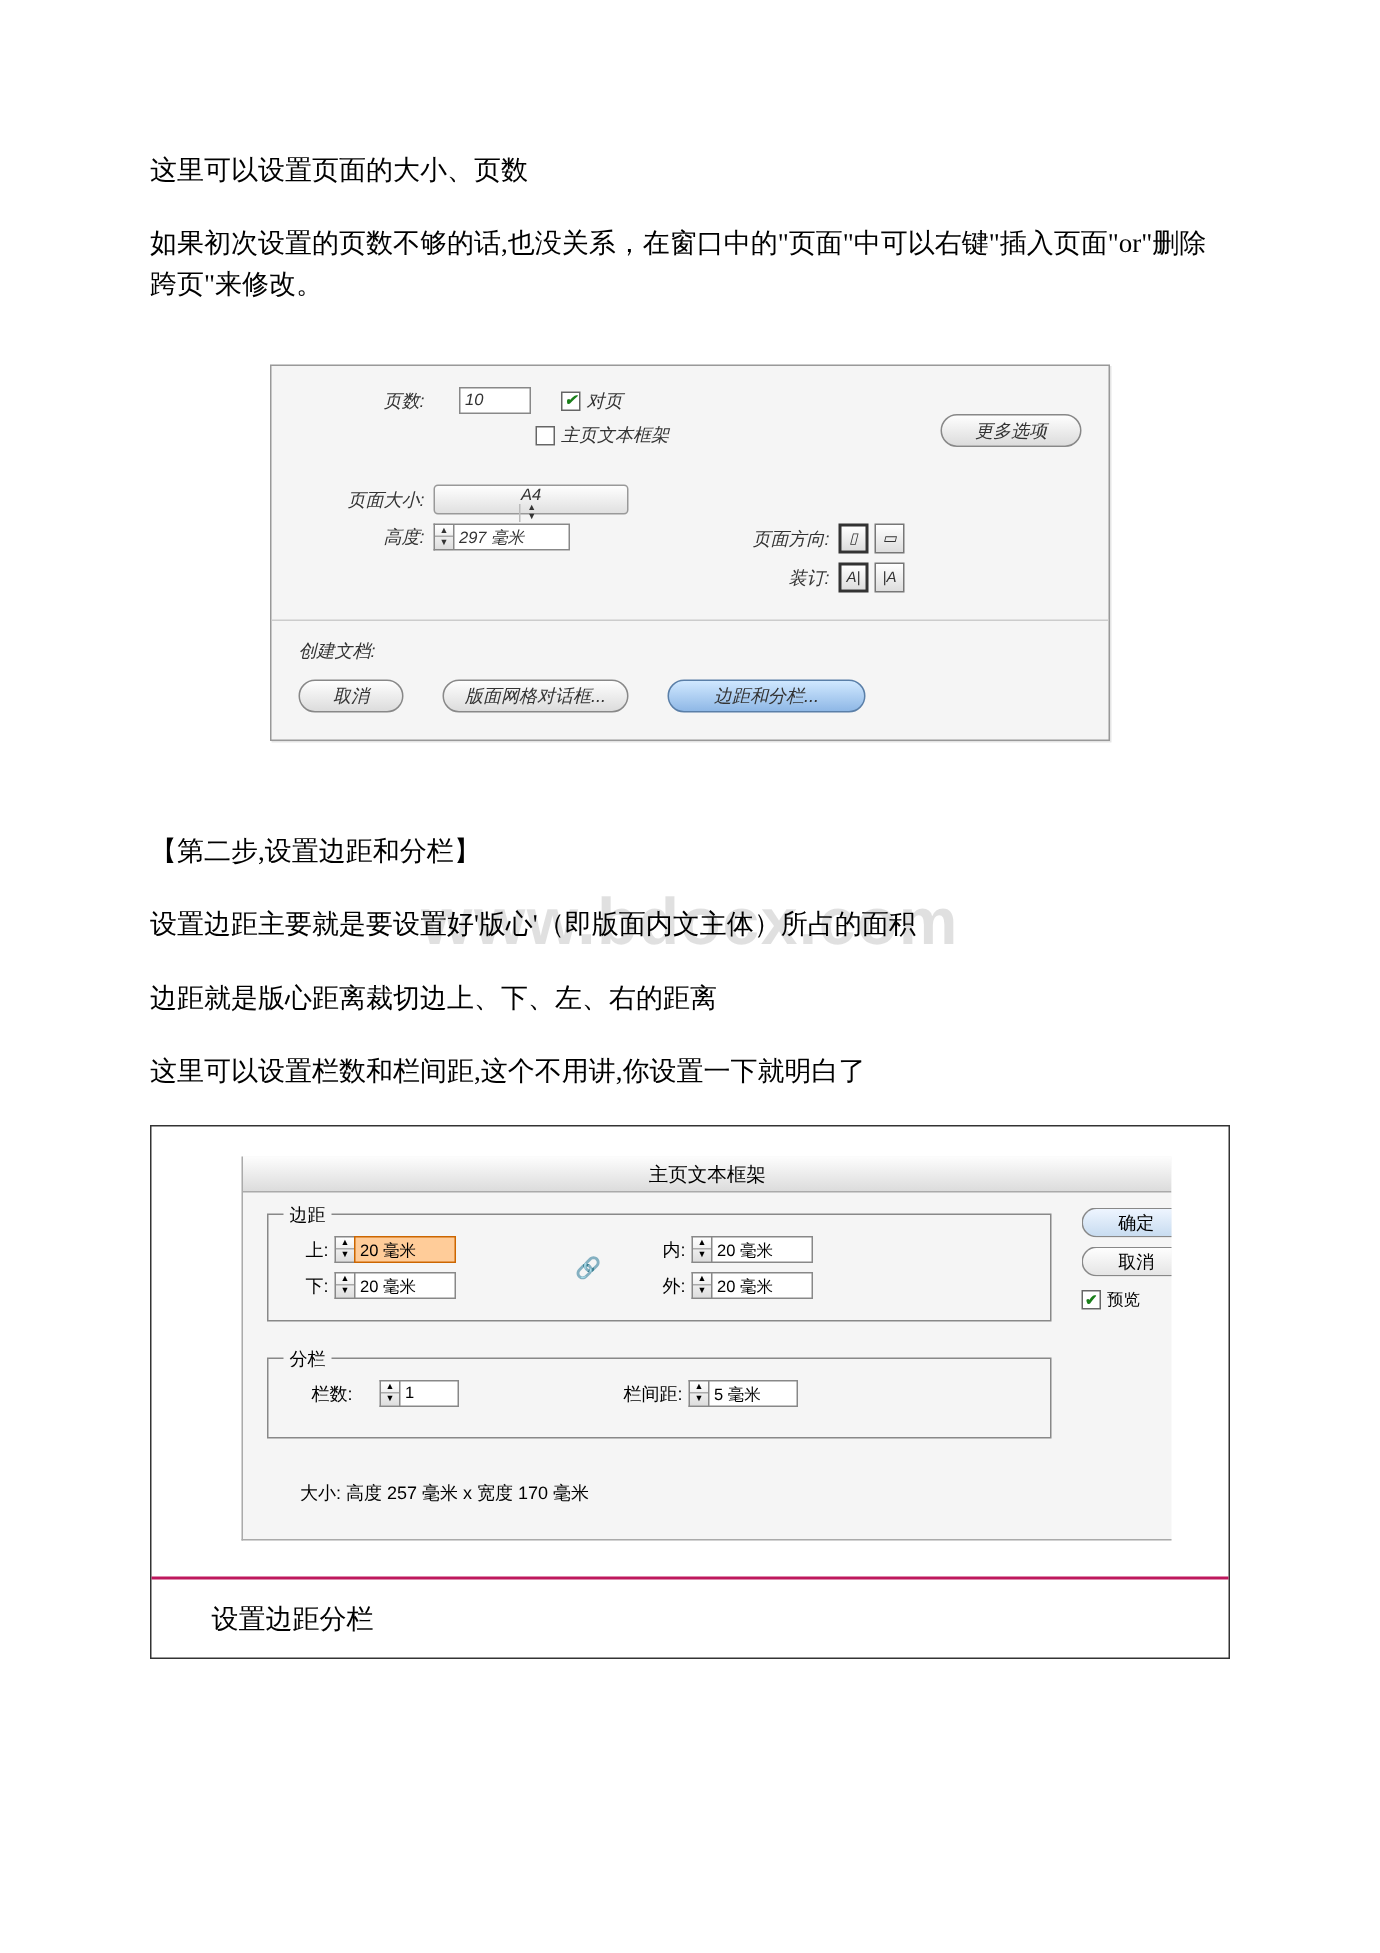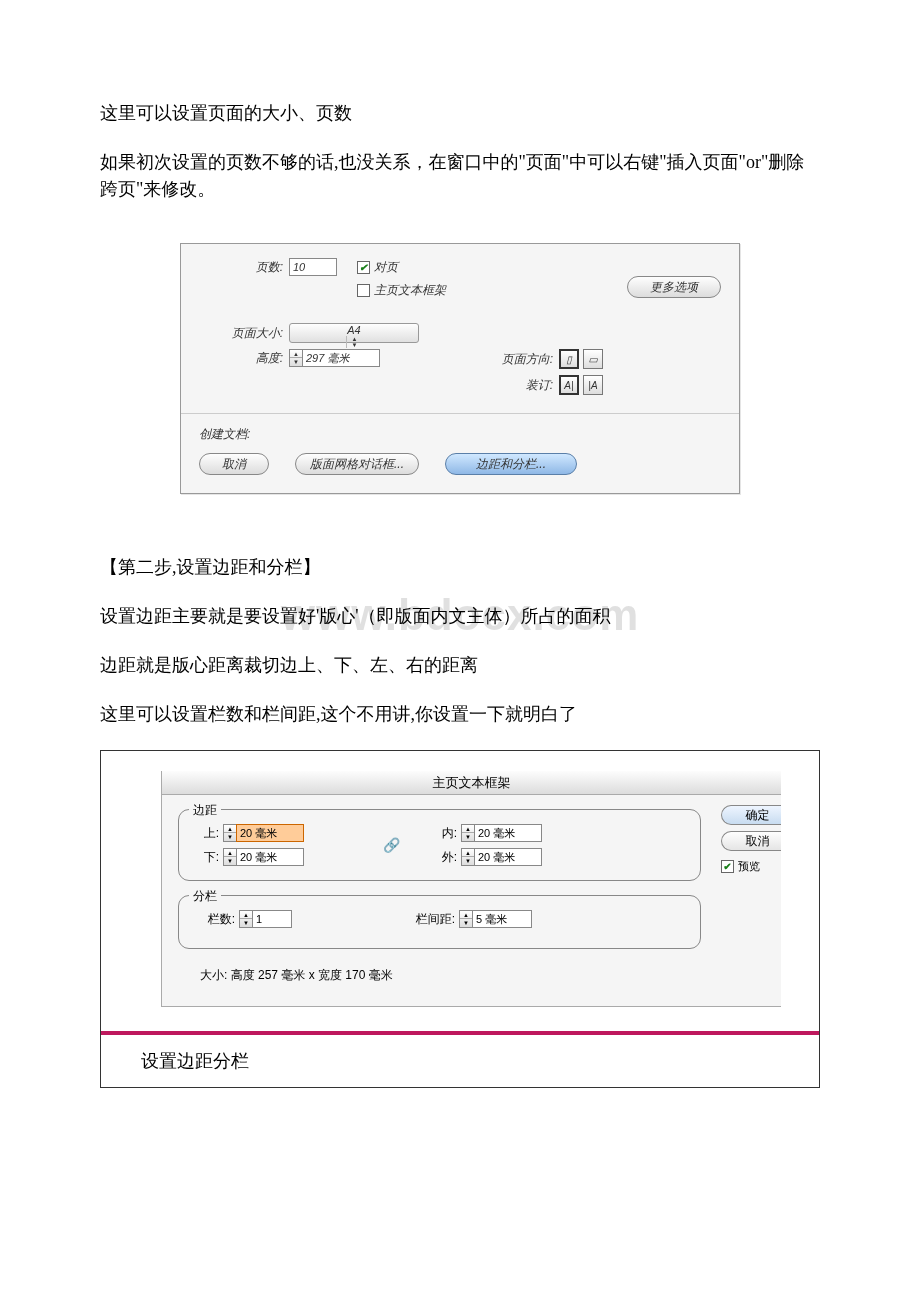--- a/index.html
+++ b/index.html
@@ -17,51 +17,51 @@
   .spinner { display:inline-flex; align-items:center; }
   .spin-btns { display:flex; flex-direction:column; border:1px solid #888; border-right:none; background:linear-gradient(#fff,#ddd); }
   .spin-btns span { width:12px; height:8px; display:flex; align-items:center; justify-content:center; font-size:6px; line-height:1; }
   .spin-btns span:first-child { border-bottom:1px solid #aaa; }
   .checkbox { width:13px; height:13px; border:1px solid #666; background:#fff; display:inline-flex; align-items:center; justify-content:center; margin-right:4px; font-size:10px; color:#1a7f1a; font-weight:bold; }
   .btn { display:inline-flex; align-items:center; justify-content:center; height:22px; padding:0 22px; border:1px solid #888; border-radius:11px; background:linear-gradient(#fefefe,#dcdcdc); font-size:12px; }
   .btn.primary { background:linear-gradient(#d0e8ff,#8fb8e6); border-color:#5a7fa8; }
   .select { display:inline-flex; align-items:center; background:linear-gradient(#fefefe,#e0e0e0); border:1px solid #999; border-radius:3px; height:20px; font-size:11px; }
   .select .val { padding:0 8px; }
   .select .arrow { width:16px; display:flex; flex-direction:column; align-items:center; border-left:1px solid #bbb; font-size:6px; line-height:1; }
-  .fieldset { border:1px solid var(--fieldset); border-radius:11px; padding:14px 14px 14px 14px; position:relative; margin-bottom:14px; }
+  .fieldset { border:1px solid var(--fieldset); border-radius:0; padding:14px 14px 14px 14px; position:relative; margin-bottom:24px; }
   .fieldset .legend { position:absolute; top:-8px; left:10px; background:#f5f5f5; padding:0 4px; font-size:12px; }
   .icon-btn { width:20px; height:20px; border:1px solid #777; background:linear-gradient(#fff,#ddd); display:inline-flex; align-items:center; justify-content:center; font-size:10px; margin-right:4px; }
   .icon-btn.active { border:2px solid #333; }
   .hr-dotted { border:none; border-top:1px solid #ccc; margin:12px -18px; }
   
   .frame2 { border:1px solid #333; width:720px; margin-left:0; position:relative; z-index:1; font-family:"PingFang SC","Heiti SC",sans-serif; }
   .inner2 { padding:0; }
   .dialog2 { margin:20px 0 0 60px; width:620px; border-left:1px solid #aaa; border-bottom:1px solid #aaa; background:#f5f5f5; font-size:12px; overflow:hidden; }
   .side-btns { float:right; width:70px; padding:10px 0 0 10px; }
   .side-btns .btn { width:72px; margin-bottom:6px; padding:0 4px; height:20px; border-radius:10px 0 0 10px; border-right:none; justify-content:center; background:linear-gradient(#eef5ff,#c8dcf0); }
   .side-btns .btn.plain { background:linear-gradient(#fefefe,#e5e5e5); }
   .side-btns .chk-row { display:flex; align-items:center; font-size:11px; margin-top:2px; }
   .link-icon { width:18px; height:26px; display:flex; align-items:center; justify-content:center; font-size:14px; color:#666; }
-  .caption { padding:14px 0 14px 40px; font-size:18px; font-family:"Songti SC","SimSun",serif; border-top:4px solid #be185d; margin-top:0; }
+  .caption { padding:14px 0 14px 40px; font-size:18px; font-family:"Songti SC","SimSun",serif; border-top:2px solid #be185d; margin-top:0; }
 </style>
 </head>
 <body>
 
 <div class="watermark">www.bdocx.com</div>
 
 <p>这里可以设置页面的大小、页数</p>
 <p>如果初次设置的页数不够的话,也没关系，在窗口中的"页面"中可以右键"插入页面"or"删除跨页"来修改。</p>
 
 <div class="dialog-outer">
   <div class="body">
     <div style="display:flex; align-items:flex-start;">
       <div style="flex:1;">
         <div class="row">
           <div class="label">页数:</div>
-          <div class="input" style="width:48px;">10</div>
+          <div class="input" style="width:48px;margin-left:17px;">10</div>
           <div style="width:20px;"></div>
           <span class="checkbox">✔</span>
           <span>对页</span>
         </div>
         <div class="row">
           <div class="label"></div>
           <div style="width:68px;"></div>
           <span class="checkbox"></span>
           <span>主页文本框架</span>
         </div>
@@ -180,21 +180,21 @@
                   </div>
                 </div>
               </div>
             </div>
           </div>
 
           <div class="fieldset">
             <div class="legend">分栏</div>
             <div style="display:flex;">
               <div style="flex:0 0 210px;">
-                <div class="row" style="margin-bottom:0;">
+                <div class="row" style="margin-bottom:0;gap:14px;">
                   <div style="width:46px; text-align:right; padding-right:4px;">栏数:</div>
                   <div class="spinner">
                     <div class="spin-btns">
                         <span>▲</span>
                         <span>▼</span>
                       </div>
                     <div class="input" style="width:40px;">1</div>
                   </div>
                 </div>
               </div>

